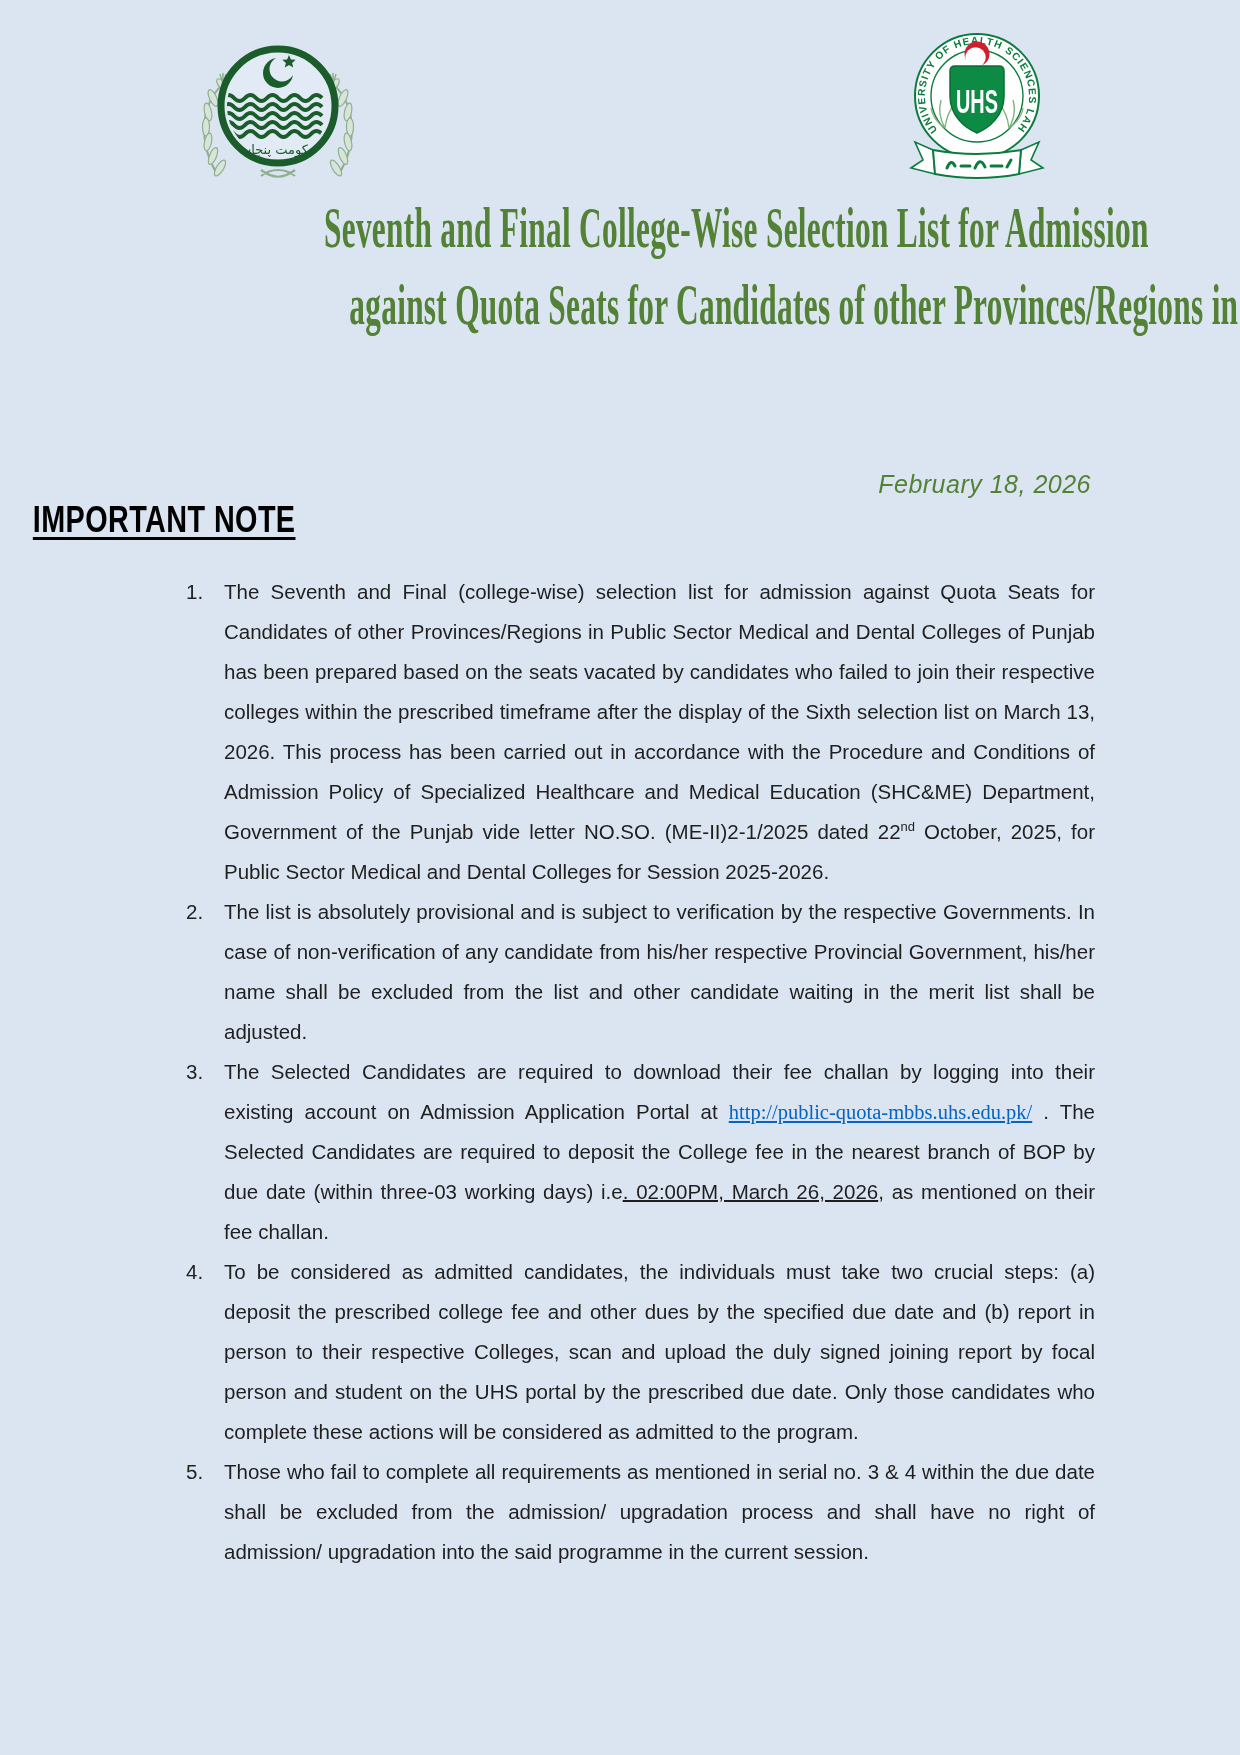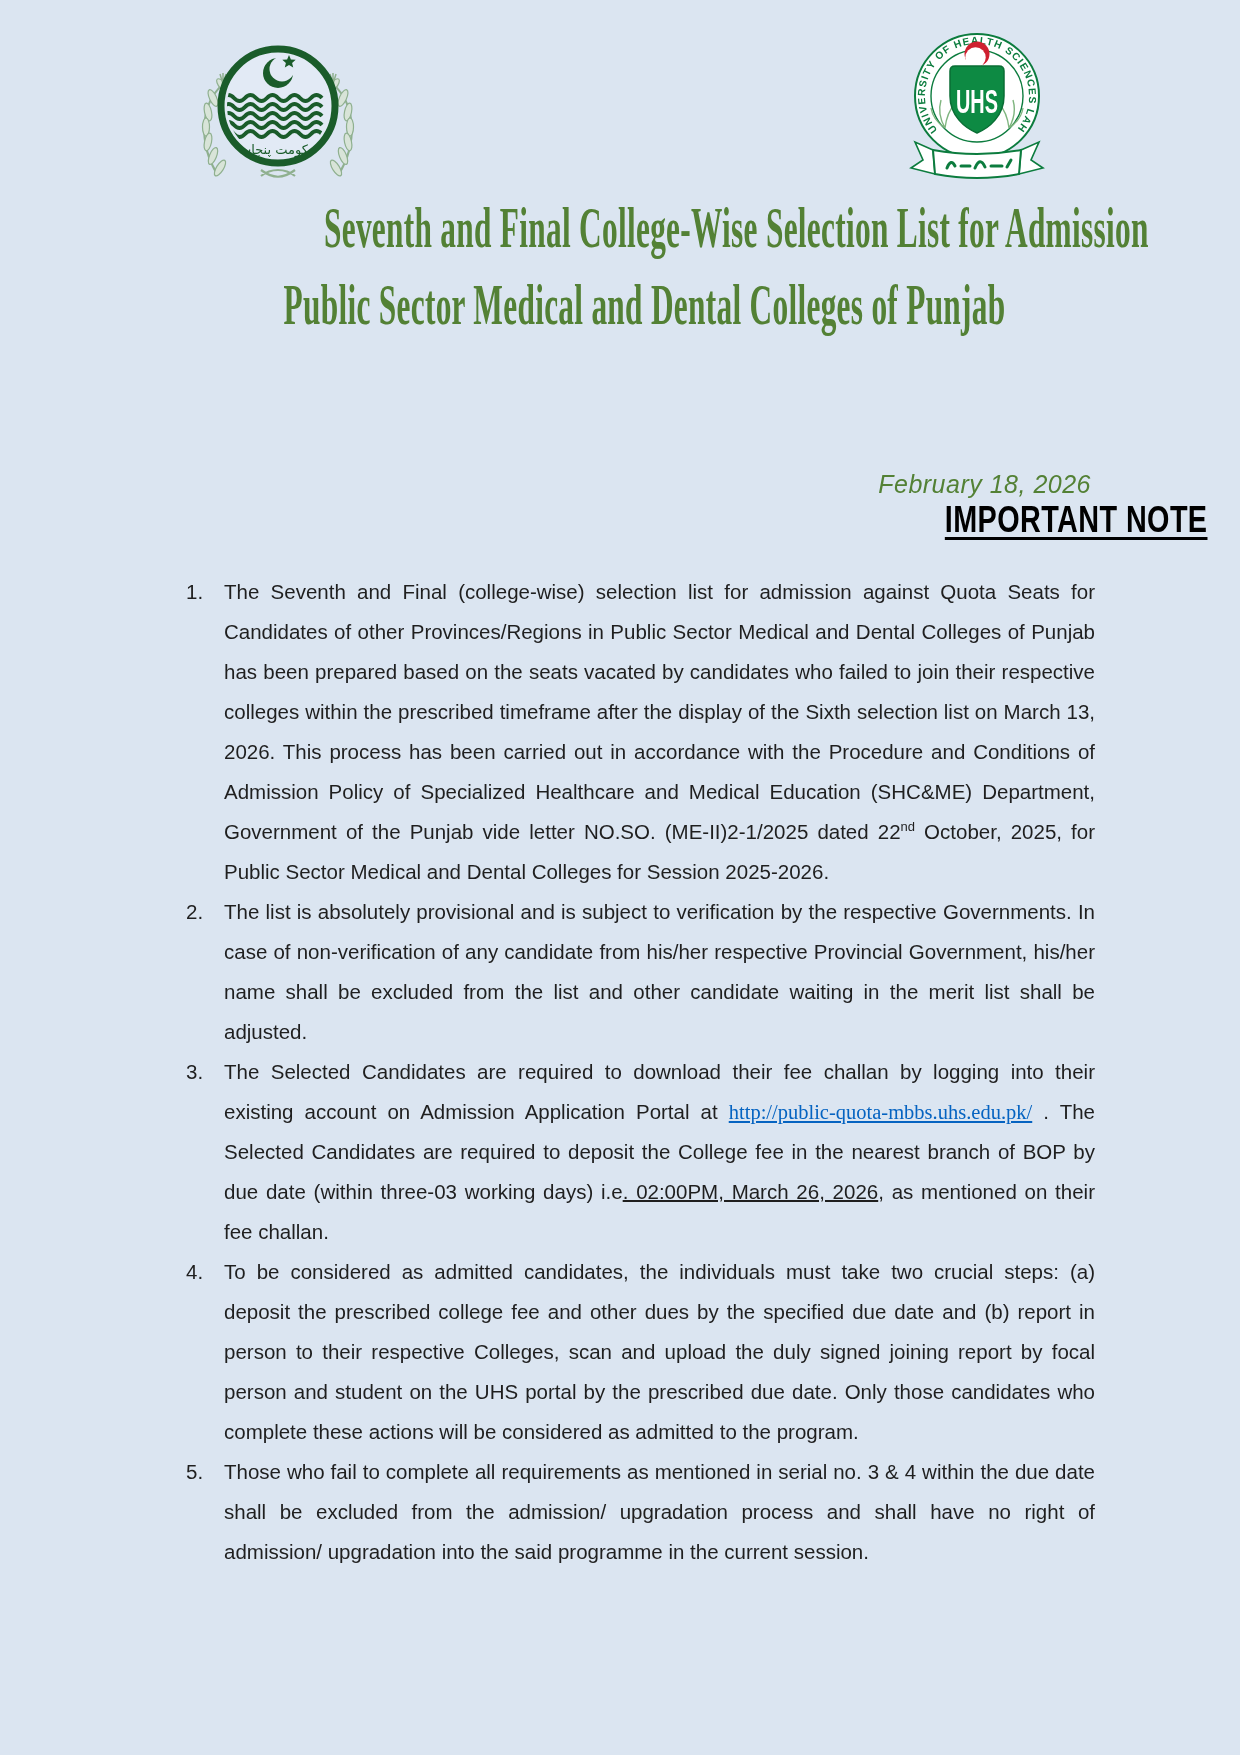--- a/index.html
+++ b/index.html
@@ -30,21 +30,21 @@
     transform:scaleX(0.58); transform-origin:center; white-space:nowrap; letter-spacing:1px;
   }
 
   
   .date-line{
     position:absolute; top:470px; right:149px; font-size:25px; font-style:italic;
     color:var(--title-green); letter-spacing:0.5px;
   }
 
   
-  .heading-wrap{ position:absolute; top:500px; left:0; width:100%; text-align:right; line-height:40px; }
+  .heading-wrap{ position:absolute; top:500px; left:0; width:100%; text-align:left; line-height:40px; }
   .heading-wrap > span{
     display:inline-block; font-weight:bold; font-size:36px; color:#000;
     transform:scaleX(0.8); transform-origin:center;
     text-decoration:underline; text-decoration-thickness:3px; text-underline-offset:5px;
     letter-spacing:0.5px; white-space:nowrap;
   }
 
   
   .notes{ position:absolute; top:572px; left:186px; width:909px; }
   .note{
@@ -139,21 +139,21 @@
         <path d="M68,146 h9"></path>
         <path d="M82,148 q5,-12 10,-1"></path>
         <path d="M98,146 h11"></path>
         <path d="M114,147 l4,-7"></path>
       </g>
     </g>
   </svg>
 
   <div class="title-block">
     <div class="t-line"><span>Seventh and Final College-Wise Selection List for Admission</span></div>
-    <div class="t-line"><span>Public Sector Medical and Dental Colleges of Punjab</span></div>
+    <div class="t-line"><span>against Quota Seats for Candidates of other Provinces/Regions in</span></div>
   </div>
 
   <div class="date-line">February 18, 2026</div>
 
   <div class="heading-wrap">
     <span>IMPORTANT NOTE</span>
   </div>
 
   <div class="notes" id="notes">
       <div class="note"><span class="note-num">1.</span><span class="seg">The Seventh and Final (college-wise) selection list for admission against Quota Seats for Candidates of other Provinces/Regions in Public Sector Medical and Dental Colleges of Punjab has been prepared based on the seats vacated by candidates who failed to join their respective colleges within the prescribed timeframe after the display of the Sixth selection list on March 13, 2026. This process has been carried out in accordance with the Procedure and Conditions of Admission Policy of Specialized Healthcare and Medical Education (SHC&amp;ME) Department, Government of the Punjab vide letter NO.SO. (ME-II)2-1/2025 dated 22</span><span class="seg sup">nd</span><span class="seg"> October, 2025, for Public Sector Medical and Dental Colleges for Session 2025-2026.</span></div>

